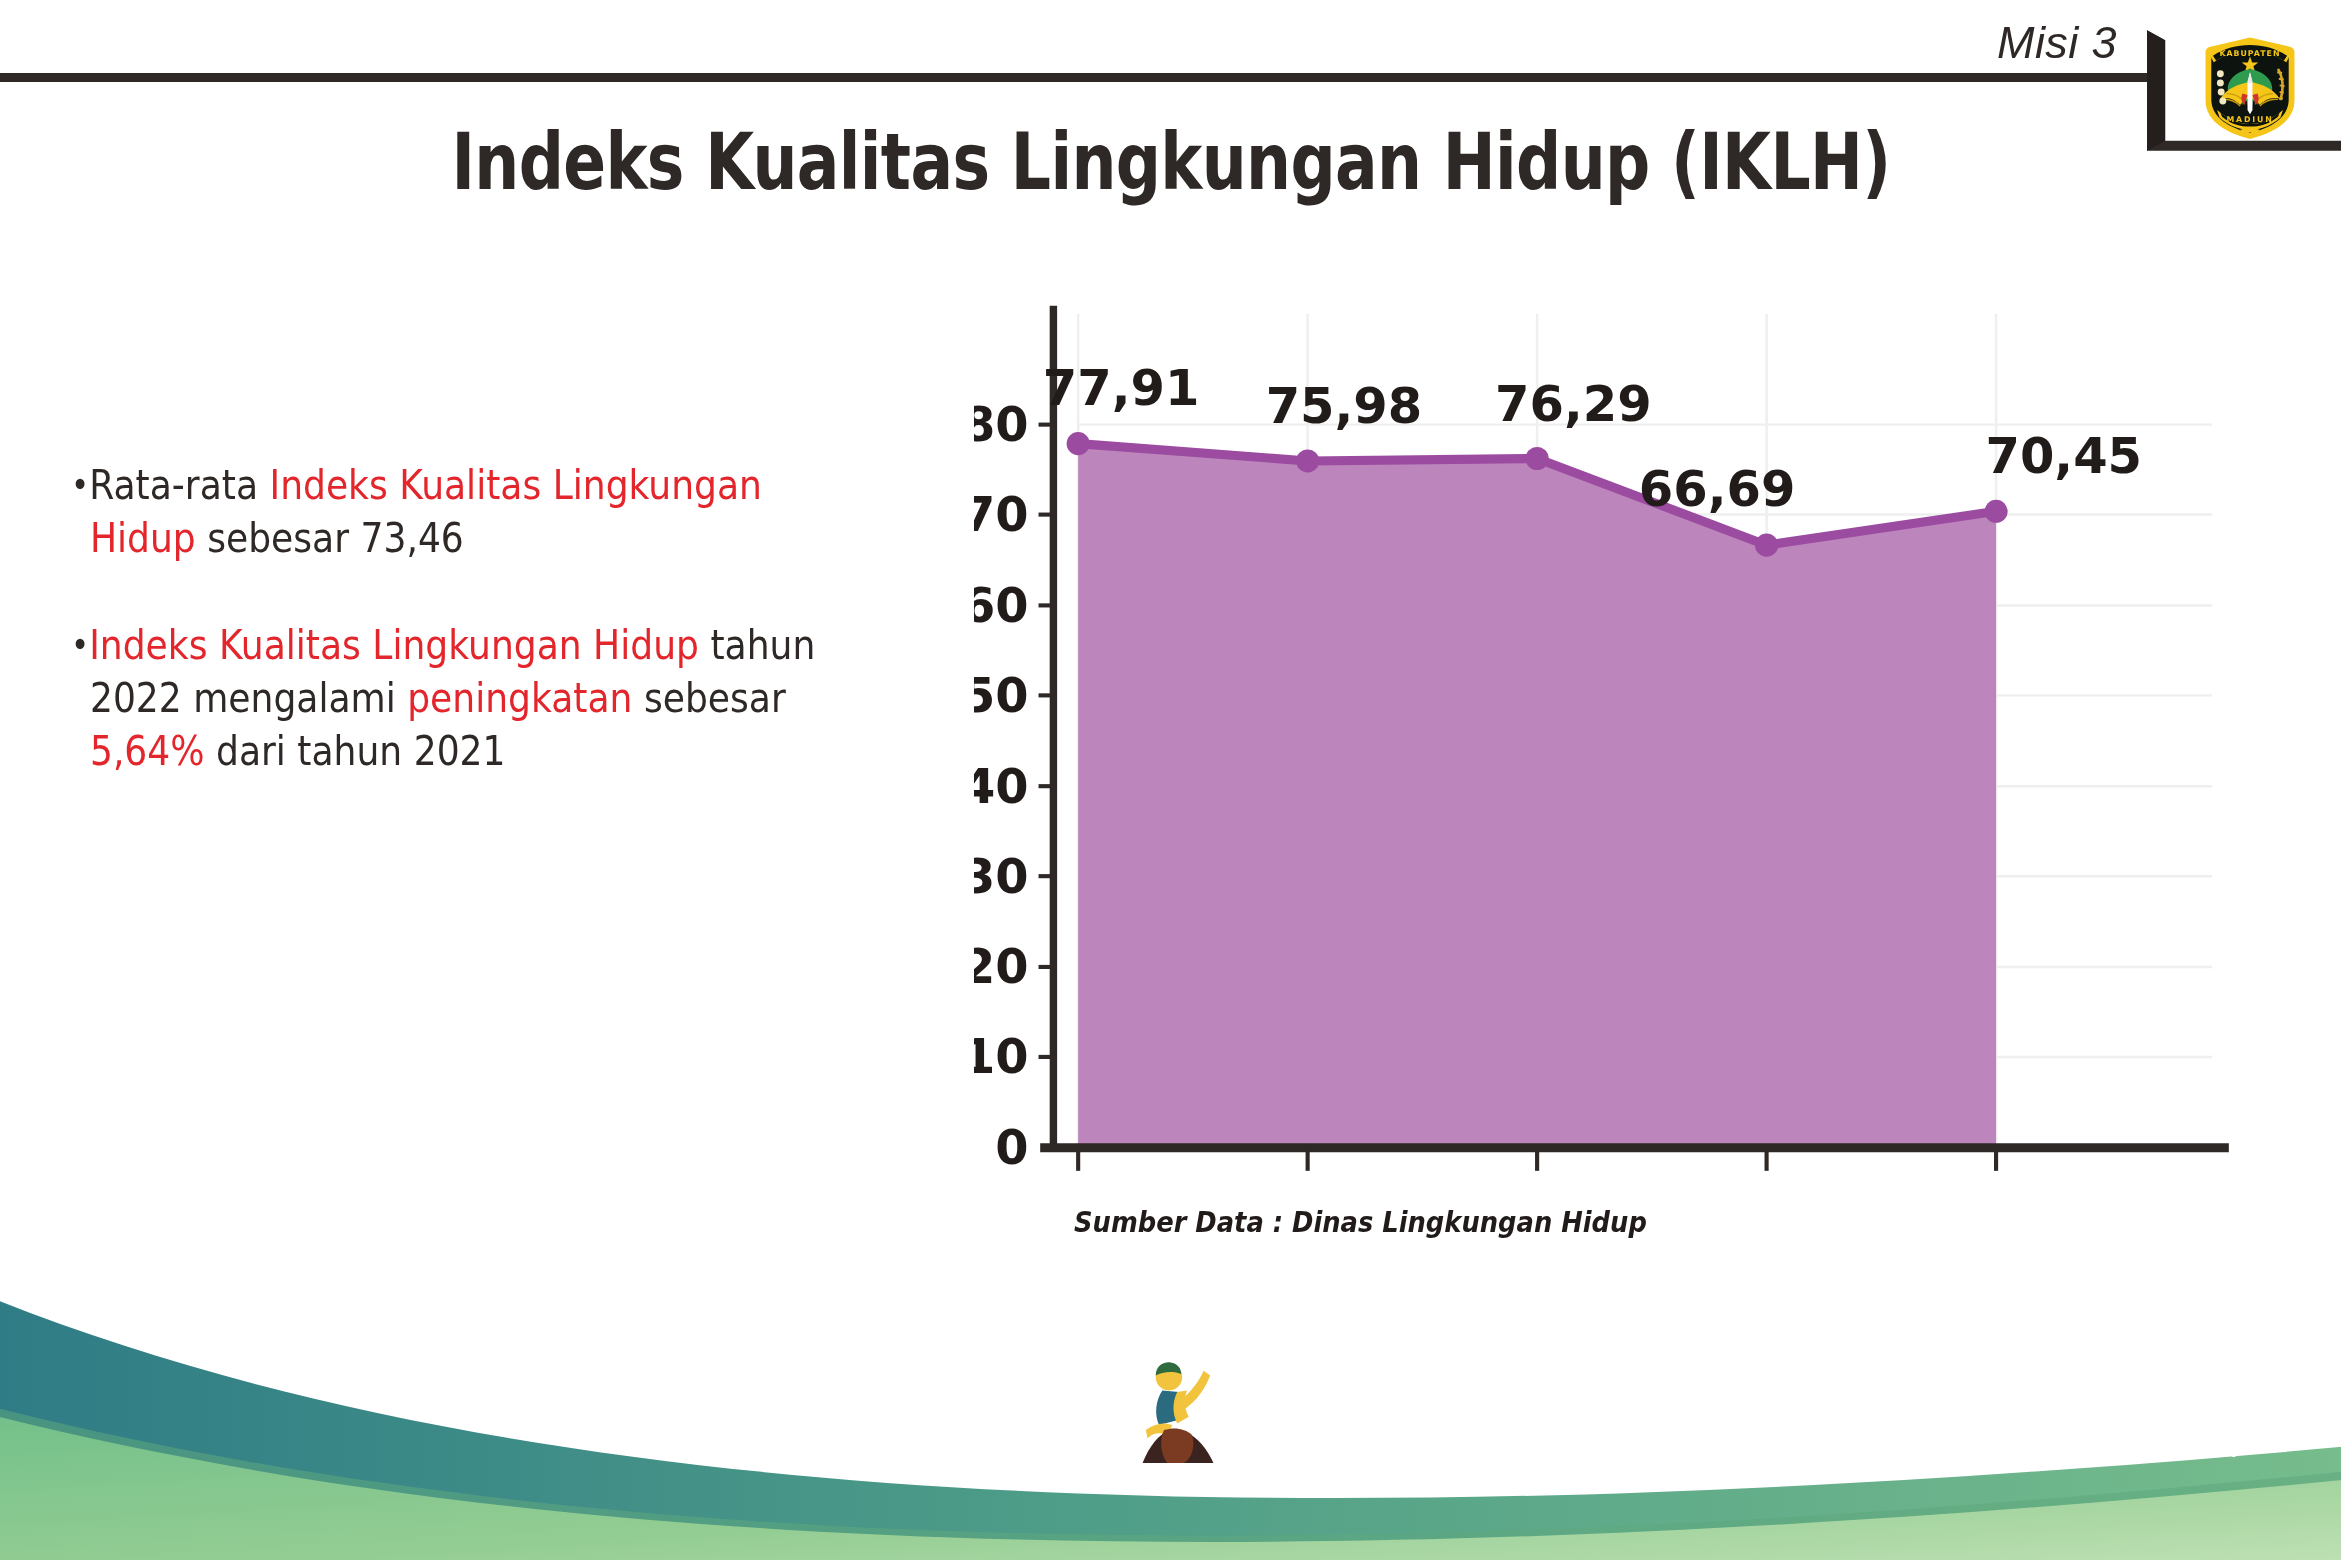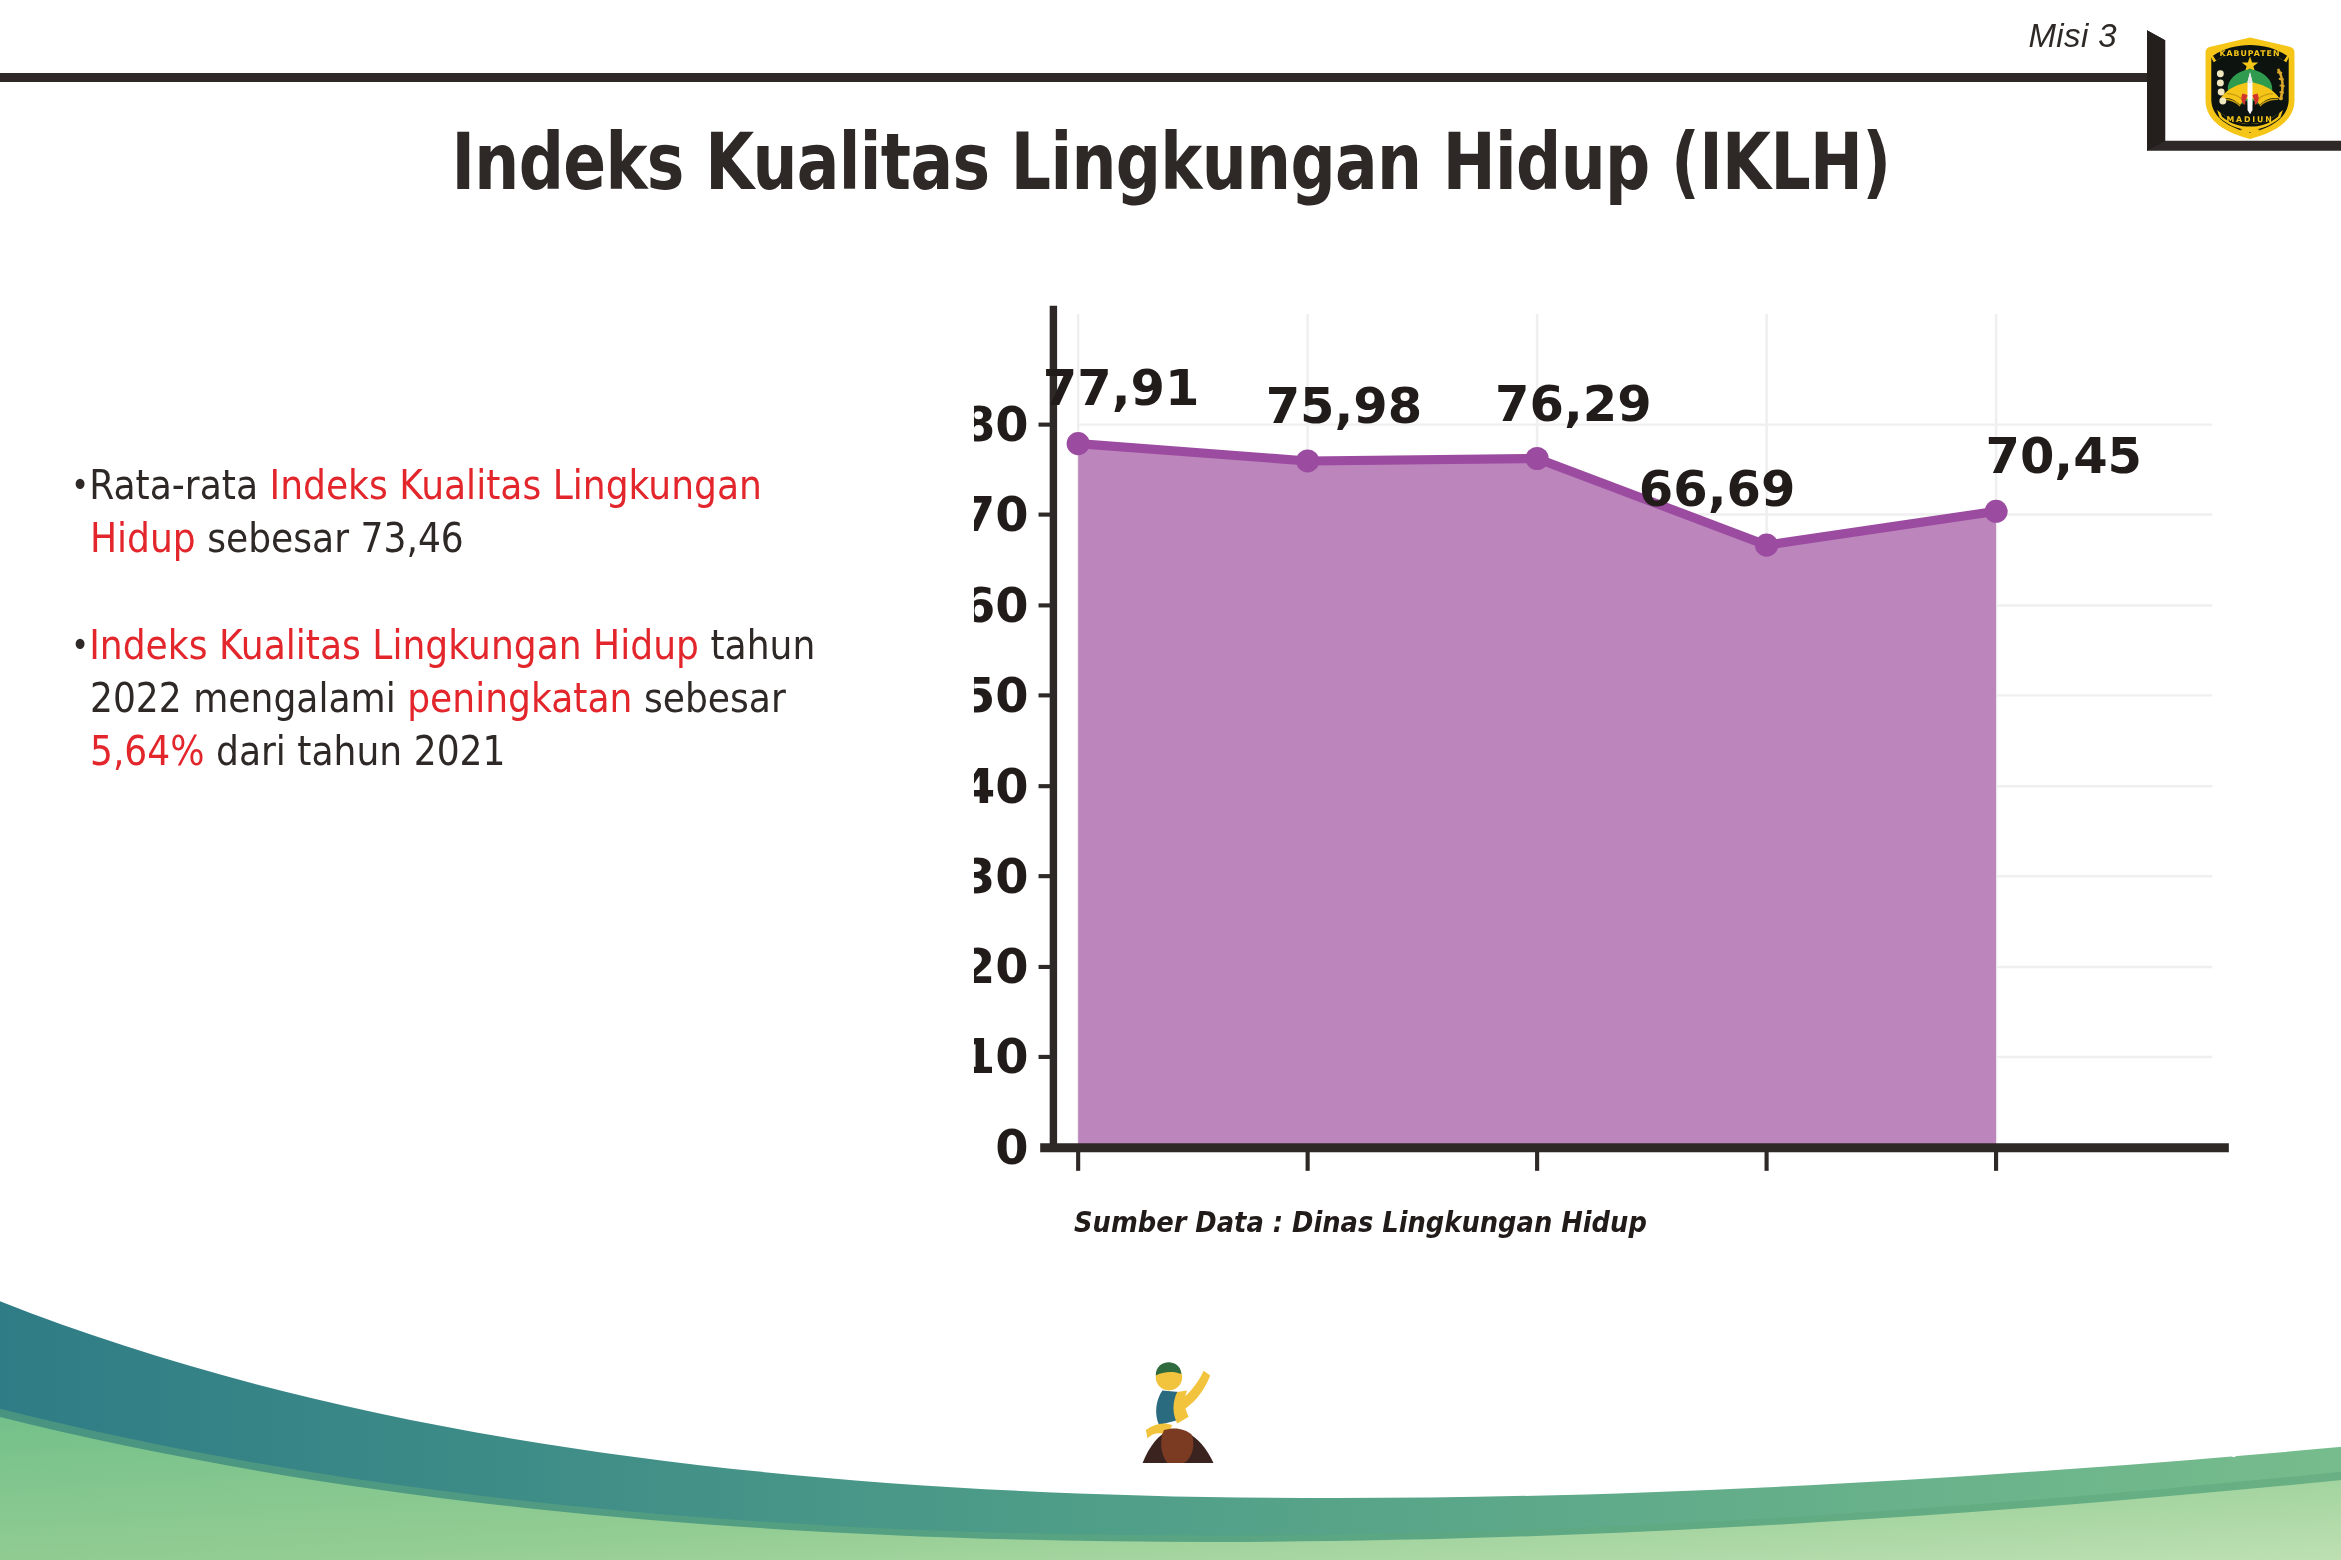--- a/index.html
+++ b/index.html
@@ -12,21 +12,21 @@
   .slide{position:absolute;inset:0;background:#fff;overflow:hidden;}
 
   
   .hdr-rule{
     position:absolute;left:0;top:73px;width:2154px;height:9px;
     background:#2E2926;
   }
   .hdr-misi{
     position:absolute;right:225px;top:16.5px;
     font-family:"Liberation Sans", sans-serif;
-    font-style:italic;font-size:33px;color:#2E2926;letter-spacing:0.4px;
+    font-style:italic;font-size:45px;color:#2E2926;letter-spacing:0.4px;
     white-space:nowrap;
   }
   .hdr-bracket{position:absolute;left:2147px;top:30px;width:198px;height:121px;}
 
   
   .title{
     position:absolute;left:0;right:0;top:116px;text-align:center;
     font-family:"DejaVu Sans", sans-serif;
     font-weight:700;font-style:normal;
     font-size:79px;letter-spacing:-0.8px;

